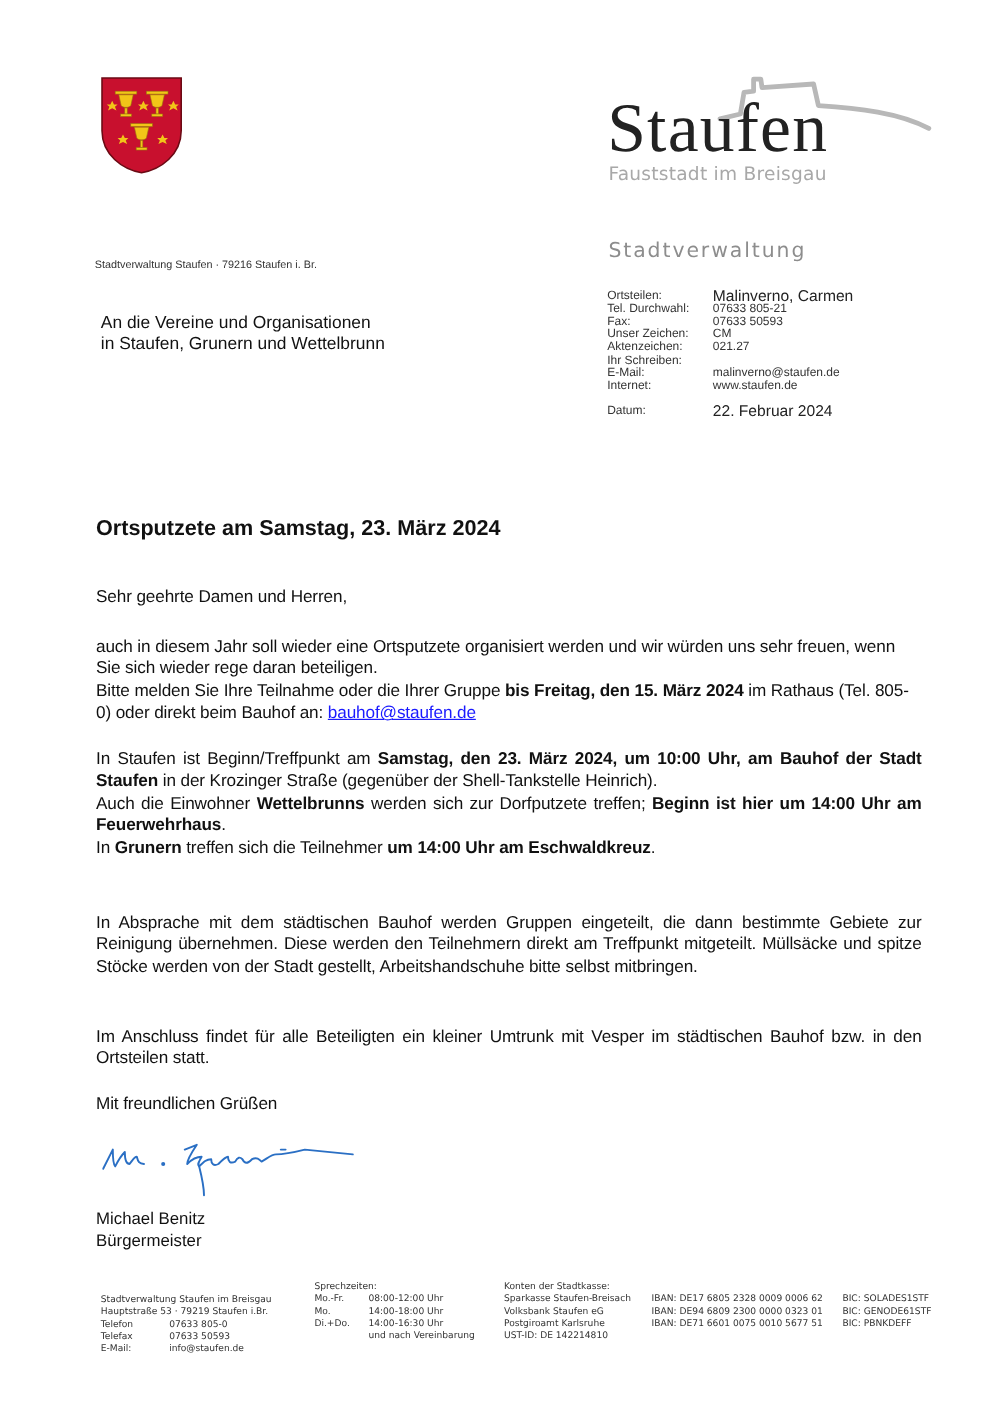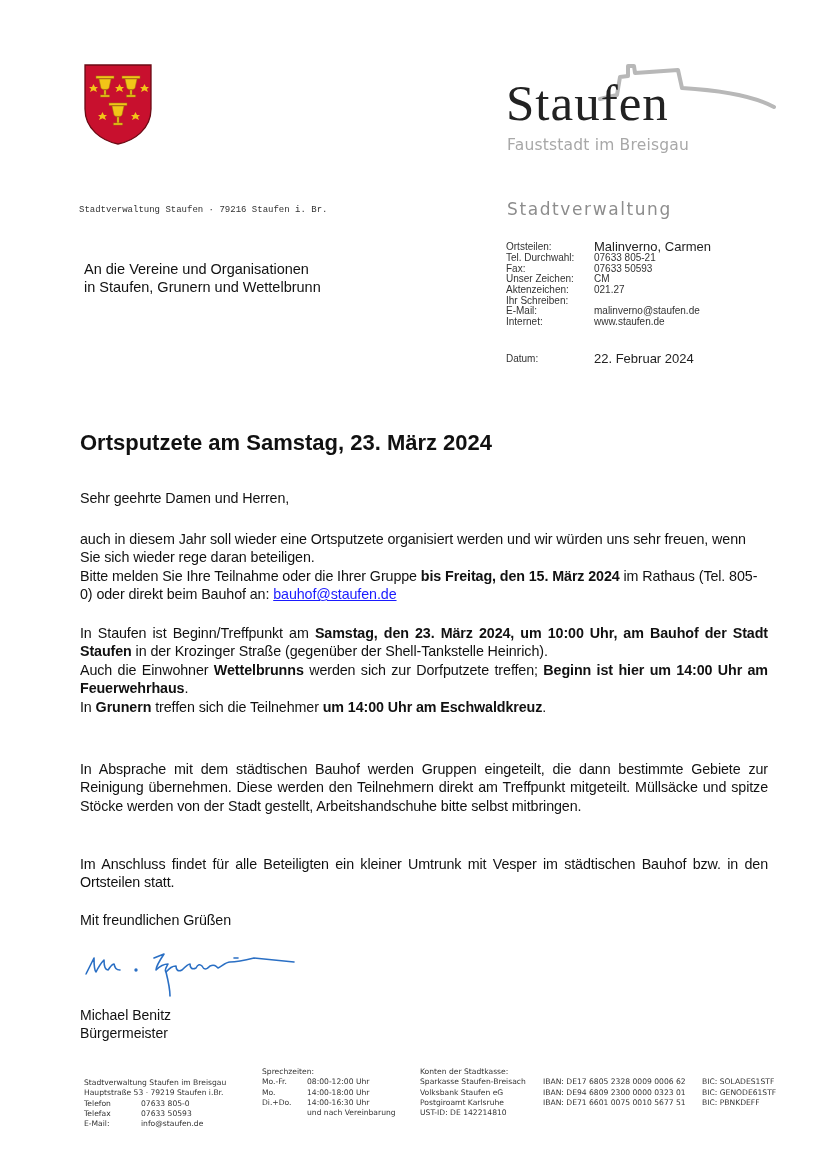--- a/index.html
+++ b/index.html
@@ -5,38 +5,38 @@
   * { margin:0; padding:0; box-sizing:border-box; }
   html, body { width:827px; height:1169px; background:#ffffff; overflow:hidden; }
   body { position:relative; font-family:"Liberation Sans", sans-serif; color:#111; }
   .abs { position:absolute; }
 
   
   #coat { left:84px; top:63px; width:68px; height:82px; }
 
   
   #logo { left:500px; top:56px; width:280px; height:110px; }
-  #logo .word { position:absolute; left:6px; top:22px; font-family:"Liberation Serif", serif; font-size:51px; letter-spacing:1px; color:#222; line-height:1; }
+  #logo .word { position:absolute; left:6px; top:22px; font-family:"Liberation Serif", serif; font-size:58px; letter-spacing:1px; color:#222; line-height:1; }
   #logo .tag { position:absolute; left:7px; top:82px; font-family:"DejaVu Sans", sans-serif; font-size:15.5px; color:#a8a8a8; letter-spacing:0.2px; line-height:1; }
   #logo svg { position:absolute; left:0; top:0; }
 
-  #sender-line { left:79px; top:205px; font-family:Liberation Mono, monospace; font-size:9px; color:#333; }
+  #sender-line { left:79px; top:215px; font-family:Liberation Sans, sans-serif; font-size:9px; color:#333; }
   #dept-label { left:507px; top:199px; font-family:"DejaVu Sans", sans-serif; font-size:17px; color:#8d8d8d; letter-spacing:1.6px; }
 
   #recipient { left:84px; top:260px; font-size:14.5px; line-height:18px; color:#111; }
 
   #info { left:506px; top:240px; font-size:10px; color:#333; }
   #info .row { display:flex; height:10.7px; line-height:10.7px; }
   #info .lbl { width:88px; }
   #info .val { white-space:nowrap; }
   #info .big { font-size:13px; color:#222; }
   #info .row.r0 { height:13px; line-height:13px; }
-  #info .row.gap { margin-top:24px; height:13px; line-height:13px; }
-
-  #subject { left:80px; top:430px; font-size:22px; font-weight:bold; color:#111; }
+  #info .row.gap { margin-top:8px; height:13px; line-height:13px; }
+
+  #subject { left:80px; top:430px; font-size:18px; font-weight:bold; color:#111; }
 
   .body-text { position:absolute; left:80px; width:688px; font-size:14.3px; line-height:18.4px; color:#111; letter-spacing:-0.1px; }
   .body-text b { font-weight:bold; }
   .justify { text-align:justify; }
   a.mail { color:#1a1aff; text-decoration:underline; }
 
   #salutation { top:489px; }
   #p1 { top:530px; }
   #p2 { top:624px; }
   #p3 { top:760px; }

